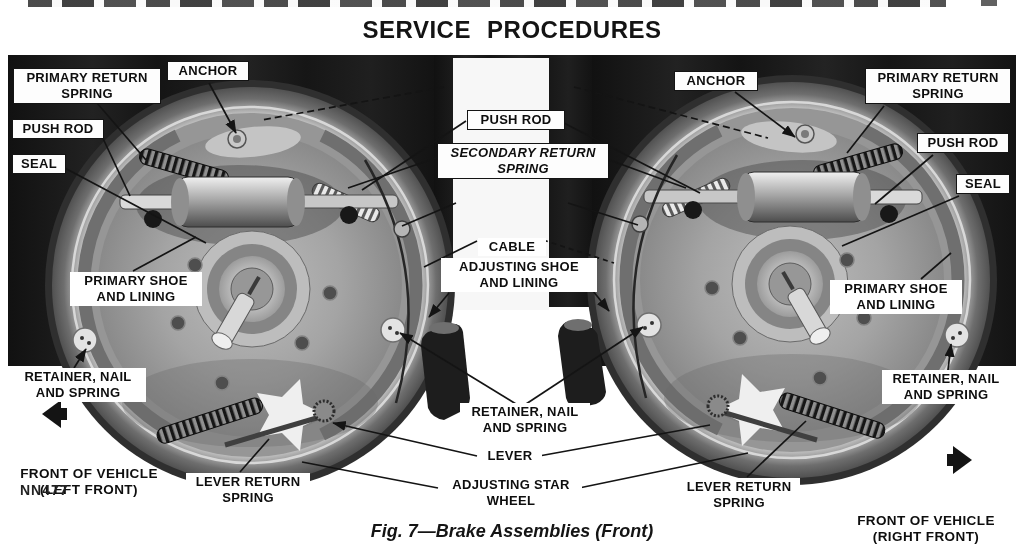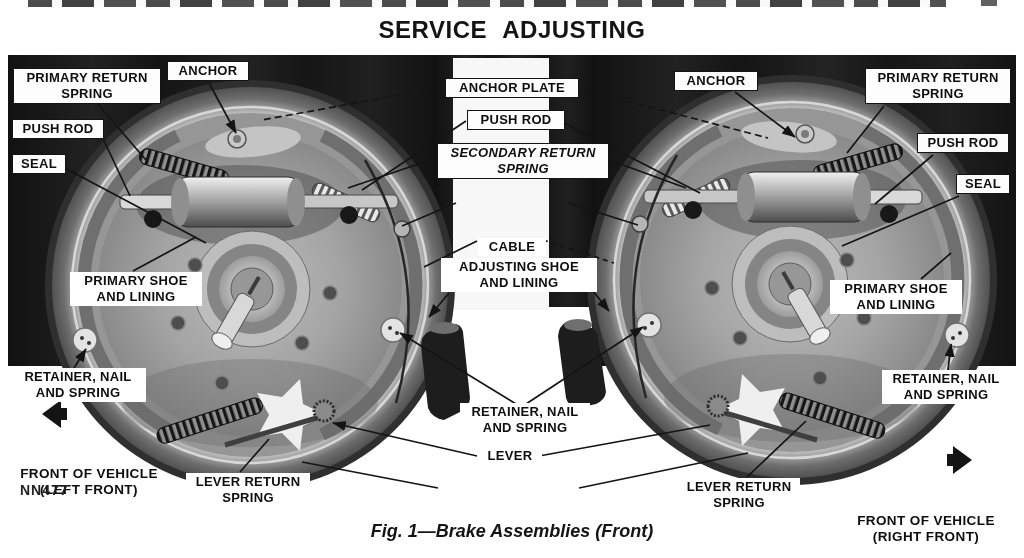--- a/index.html
+++ b/index.html
@@ -23,21 +23,21 @@
   .fov{font-size:13.5px;letter-spacing:.4px;margin-top:32px;}
 </style>
 </head>
 <body>
 
 <div id="page">
 
   <div class="crop-strip"></div>
   <div class="crop-mark"></div>
 
-  <div class="page-title">SERVICE ADJUSTING</div>
+  <div class="page-title">SERVICE PROCEDURES</div>
 
   <svg id="art" width="1024" height="558" viewBox="0 0 1024 558">
     <defs>
       <radialGradient id="rimGrad">
         <stop offset="0" stop-color="#a9a9a9"></stop>
           <stop offset="0.72" stop-color="#9d9d9d"></stop>
         <stop offset="0.86" stop-color="#c6c6c6"></stop>
           <stop offset="0.94" stop-color="#6e6e6e"></stop>
         <stop offset="1" stop-color="#515151"></stop>
       </radialGradient>
@@ -222,40 +222,41 @@
   <div class="callout boxed" style="left:12px;top:154px;width:48px;">SEAL</div>
   <div class="callout plain" style="left:70px;top:272px;width:128px;">PRIMARY SHOE
 AND LINING</div>
   <div class="callout plain" style="left:10px;top:368px;width:132px;">RETAINER, NAIL
 AND SPRING</div>
   <div class="callout bare fov" style="left:4px;top:433px;width:166px;">FRONT OF VEHICLE
 (LEFT FRONT)</div>
   <div class="callout plain" style="left:186px;top:473px;width:120px;">LEVER RETURN
 SPRING</div>
 
-  <div class="callout boxed" style="left:445px;top:78px;width:128px;">ANCHOR PLATE</div>
   <div class="callout boxed" style="left:467px;top:110px;width:92px;">PUSH ROD</div>
   <div class="callout boxed" style="left:437px;top:143px;width:166px;font-style:italic;">SECONDARY RETURN
 SPRING</div>
   <div class="callout plain" style="left:478px;top:238px;width:64px;">CABLE</div>
   <div class="callout plain" style="left:441px;top:258px;width:152px;">ADJUSTING SHOE
 AND LINING</div>
   <div class="callout plain" style="left:460px;top:403px;width:126px;">RETAINER, NAIL
 AND SPRING</div>
   <div class="callout plain" style="left:478px;top:447px;width:60px;">LEVER</div>
+  <div class="callout plain" style="left:440px;top:476px;width:138px;">ADJUSTING STAR
+WHEEL</div>
 
   <div class="callout boxed" style="left:674px;top:71px;width:78px;">ANCHOR</div>
   <div class="callout boxed" style="left:865px;top:68px;width:140px;">PRIMARY RETURN
 SPRING</div>
   <div class="callout boxed" style="left:917px;top:133px;width:86px;">PUSH ROD</div>
   <div class="callout boxed" style="left:956px;top:174px;width:48px;">SEAL</div>
   <div class="callout plain" style="left:830px;top:280px;width:128px;">PRIMARY SHOE
 AND LINING</div>
   <div class="callout plain" style="left:882px;top:370px;width:124px;">RETAINER, NAIL
 AND SPRING</div>
   <div class="callout plain" style="left:678px;top:478px;width:118px;">LEVER RETURN
 SPRING</div>
   <div class="callout bare fov" style="left:848px;top:480px;width:152px;">FRONT OF VEHICLE
 (RIGHT FRONT)</div>
 
   <div class="fig-code">NN477</div>
-  <div class="fig-caption">Fig. 1—Brake Assemblies (Front)</div>
+  <div class="fig-caption">Fig. 7—Brake Assemblies (Front)</div>
 </div>
 
 </body></html>

